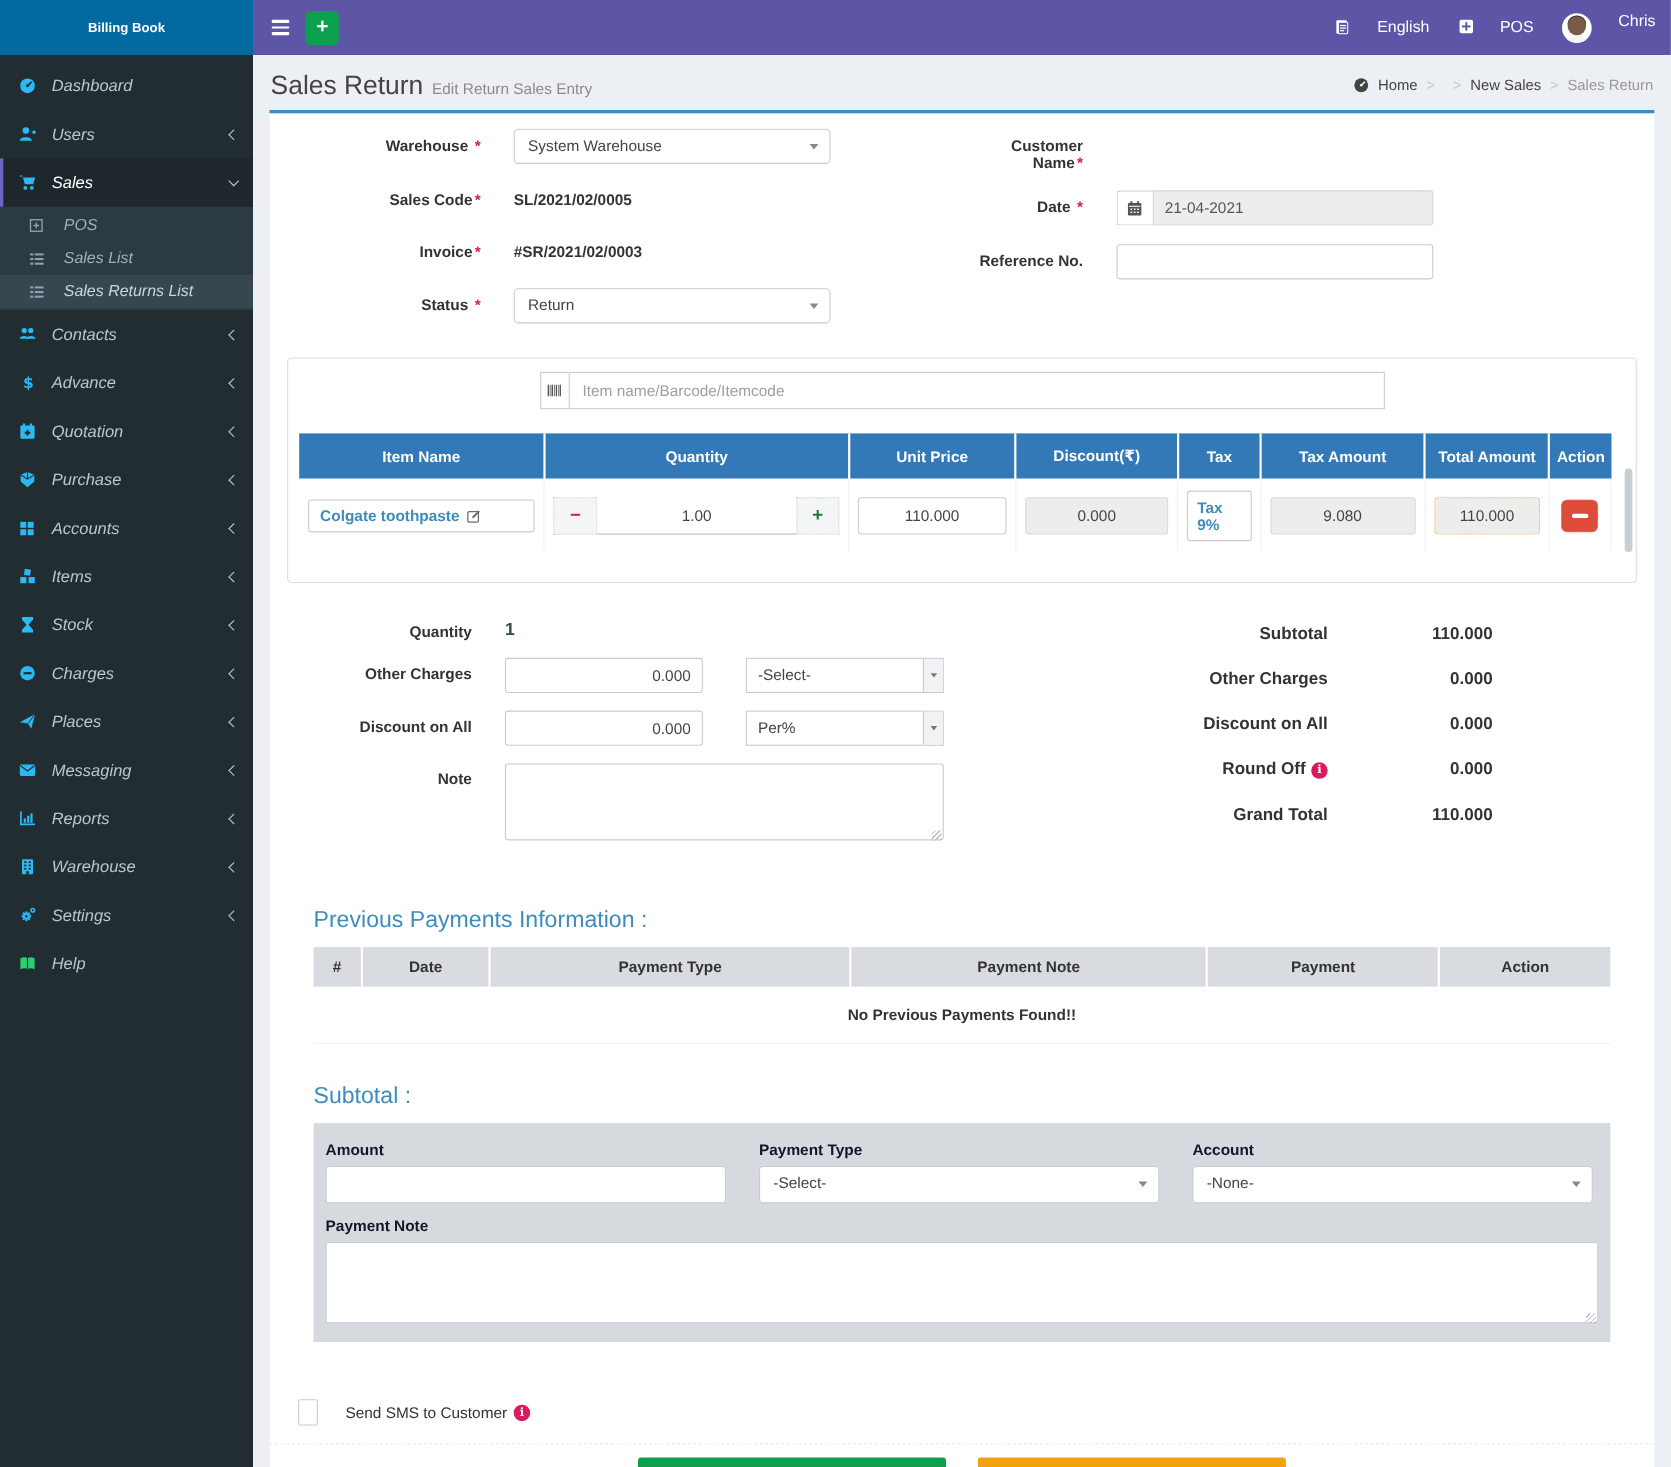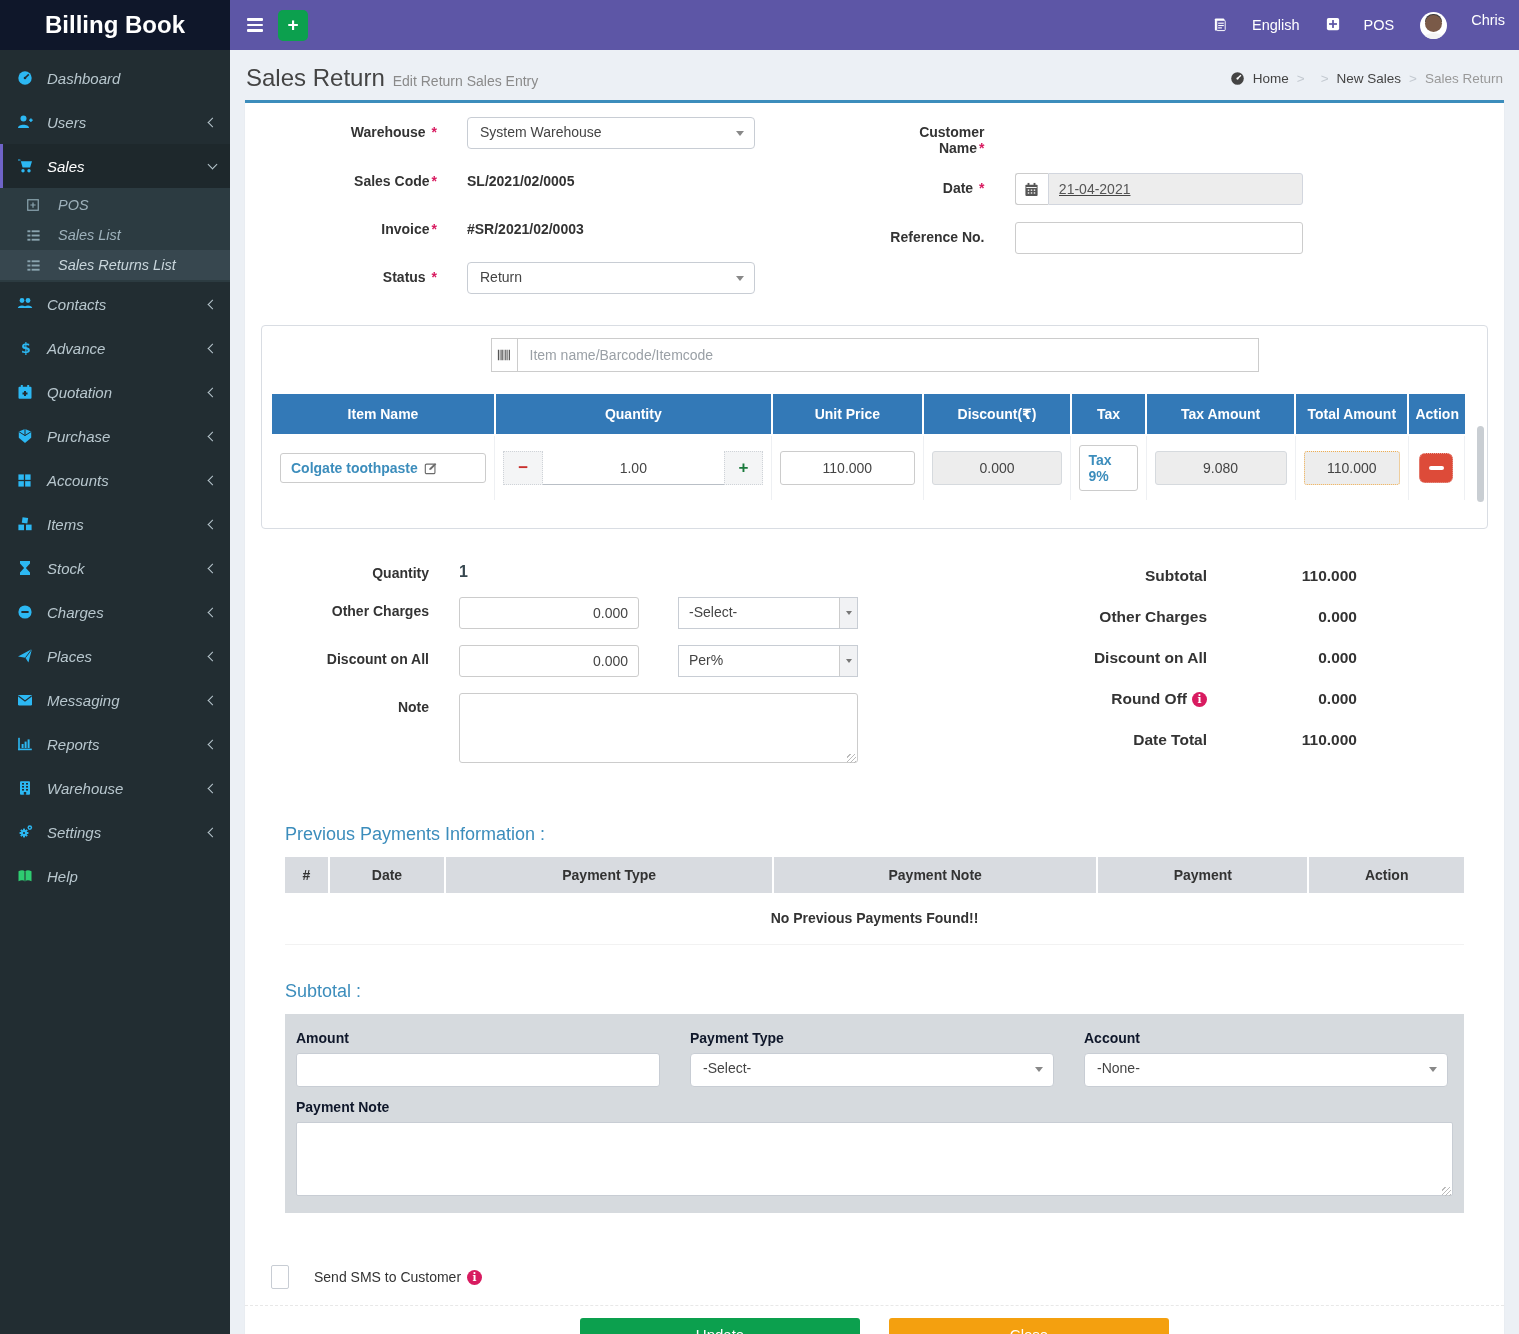--- a/index.html
+++ b/index.html
@@ -1,21 +1,21 @@
 <!DOCTYPE html>
 <html><head>
 <meta charset="utf-8">
 <style>
   * { box-sizing: border-box; margin: 0; padding: 0; }
   html,body { width:1519px; height:1334px; overflow:hidden; }
   body { font-family: "Liberation Sans","DejaVu Sans",sans-serif; font-size:14px; color:#444; background:#ecf0f5; }
 
   
   .topbar { height:50px; display:flex; }
-  .logo { width:230px; background:#0f172a; color:#fff; font-size:24px; font-weight:bold;
+  .logo { width:230px; background:#0369a1; color:#fff; font-size:12px; font-weight:bold;
           display:flex; align-items:center; justify-content:center; }
   .nav { flex:1; background:#5d56a6; display:flex; align-items:center; padding:0 14px 0 8px; }
   .hamburger { width:34px; height:34px; display:flex; flex-direction:column; justify-content:center; gap:3px; align-items:center; cursor:pointer; }
   .hamburger span { display:block; width:16px; height:2.5px; background:#fff; border-radius:1px; }
   .add-btn { width:30px; height:31px; background:#0ca04e; border-radius:5px; color:#fff; font-size:19px; font-weight:bold;
              display:flex; align-items:center; justify-content:center; margin-left:6px; }
   .nav-right { margin-left:auto; display:flex; align-items:center; gap:26px; color:#fff; font-size:14.5px; }
   .nav-item { display:flex; align-items:flex-start; gap:24px; cursor:pointer; }
   .avatar { width:27px; height:27px; border-radius:50%; background:#fff; overflow:hidden; position:relative; }
   .avatar .head { position:absolute; left:5px; top:3px; width:17px; height:17px; border-radius:50%; background:#7a5a48; }
@@ -58,21 +58,21 @@
   .fcol { width:50%; }
   .frow { display:flex; margin-bottom:17px; min-height:31px; }
   .flabel { width:176px; text-align:right; font-weight:bold; color:#333; padding-top:7px; padding-right:0; flex-shrink:0; }
   .fcol.right .flabel { width:110px; }
   .fctl { width:288px; margin-left:30px; }
   .req { color:#d81b60; margin-left:2px; font-weight:bold; }
   .static-val { font-weight:bold; color:#333; padding-top:7px; }
   .sel { position:relative; height:32px; border:1px solid #c8cdd4; border-radius:4px; background:#fff; padding:6px 26px 6px 12px; color:#444; cursor:pointer; white-space:nowrap; }
   .sel::after { content:""; position:absolute; right:10px; top:13px; border-left:4.5px solid transparent; border-right:4.5px solid transparent; border-top:5.5px solid #888; }
   .inp { width:100%; height:32px; border:1px solid #ccc; border-radius:3px; padding:0 10px; font:inherit; color:#444; background:#fff; }
-  .igroup { display:flex;text-decoration:underline; }
+  .igroup { display:flex; }
   .iaddon { width:38px; border:1px solid #ccc; border-right:none; border-radius:3px 0 0 3px; background:#fff; display:flex; align-items:center; justify-content:center; color:#555; }
   .igroup .inp { border-radius:0 3px 3px 0; }
   .inp.dis { background:#ededed; border-color:#d2d6de; color:#555; }
 
   
   .item-panel { margin:14px 16px 0; border:1px solid #d9dde3; border-radius:4px; padding:12px 10px 28px; position:relative; }
   .search-group { display:flex; width:768px; margin:0 auto; }
   .search-addon { width:26px; border:1px solid #ccc; border-right:none; background:#fff; display:flex; align-items:center; justify-content:center; }
   .search-inp { flex:1; height:34px; border:1px solid #ccc; padding:0 12px; font:inherit; color:#444; }
   .search-inp::placeholder { color:#9aa0a6; }
@@ -111,21 +111,21 @@
           background:repeating-linear-gradient(135deg,transparent,transparent 2px,#bbb 2px,#bbb 3px); }
 
   .totals { margin-left:auto; width:420px; margin-right:131px; padding-top:8px; }
   .trow { display:flex; margin-bottom:23px; font-size:15.5px; font-weight:bold; color:#333; align-items:center; }
   .trow .tl { flex:1; text-align:center; display:flex; justify-content:flex-end; align-items:center; gap:5px; }
   .trow .tv { width:150px; text-align:right; }
   .info-ic { width:15px; height:15px; border-radius:50%; background:#d81b60; color:#fff; font-size:10.5px; font-weight:bold; display:inline-flex; align-items:center; justify-content:center; font-family:"DejaVu Serif",serif; }
 
   
   .section { margin:42px 40px 0; }
-  .section-h { color:#3c8dbc; font-size:18px; font-weight:normal; margin-bottom:12px; }
+  .section-h { color:#3c8dbc; font-size:21px; font-weight:normal; margin-bottom:12px; }
   .pay-table { width:100%; border-collapse:collapse; }
   .pay-table th { background:#d8dbe0; color:#333; font-weight:bold; padding:10px 6px; border-right:2px solid #fff; border-bottom:2px solid #fff; }
   .pay-table th:last-child { border-right:none; }
   .pay-empty { text-align:center; font-weight:bold; color:#333; padding:15px 0 18px; border-bottom:1px solid #f2f2f2; }
 
   
   .gray-panel { background:#d6dade; padding:12px 11px 14px; }
   .gp-row { display:flex; gap:30px; }
   .gp-field { width:364px; }
   .gp-label { font-weight:bold; color:#0f172a; margin-bottom:7px; margin-top:4px; }
@@ -637,21 +637,21 @@
                 <span class="tv">0.000</span>
               </div>
             <div class="trow">
                 <span class="tl">
                   <span>Round Off</span>
                   <span class="info-ic">i</span>
                 </span>
                 <span class="tv">0.000</span>
               </div>
             <div class="trow">
-                <span class="tl">Date Total</span>
+                <span class="tl">Grand Total</span>
                 <span class="tv">110.000</span>
               </div>
           </div>
         </div>
 
         <div class="section">
           <h4 class="section-h">Previous Payments Information :</h4>
           <table class="pay-table">
             <colgroup>
                 <col style="width:3.7%">

